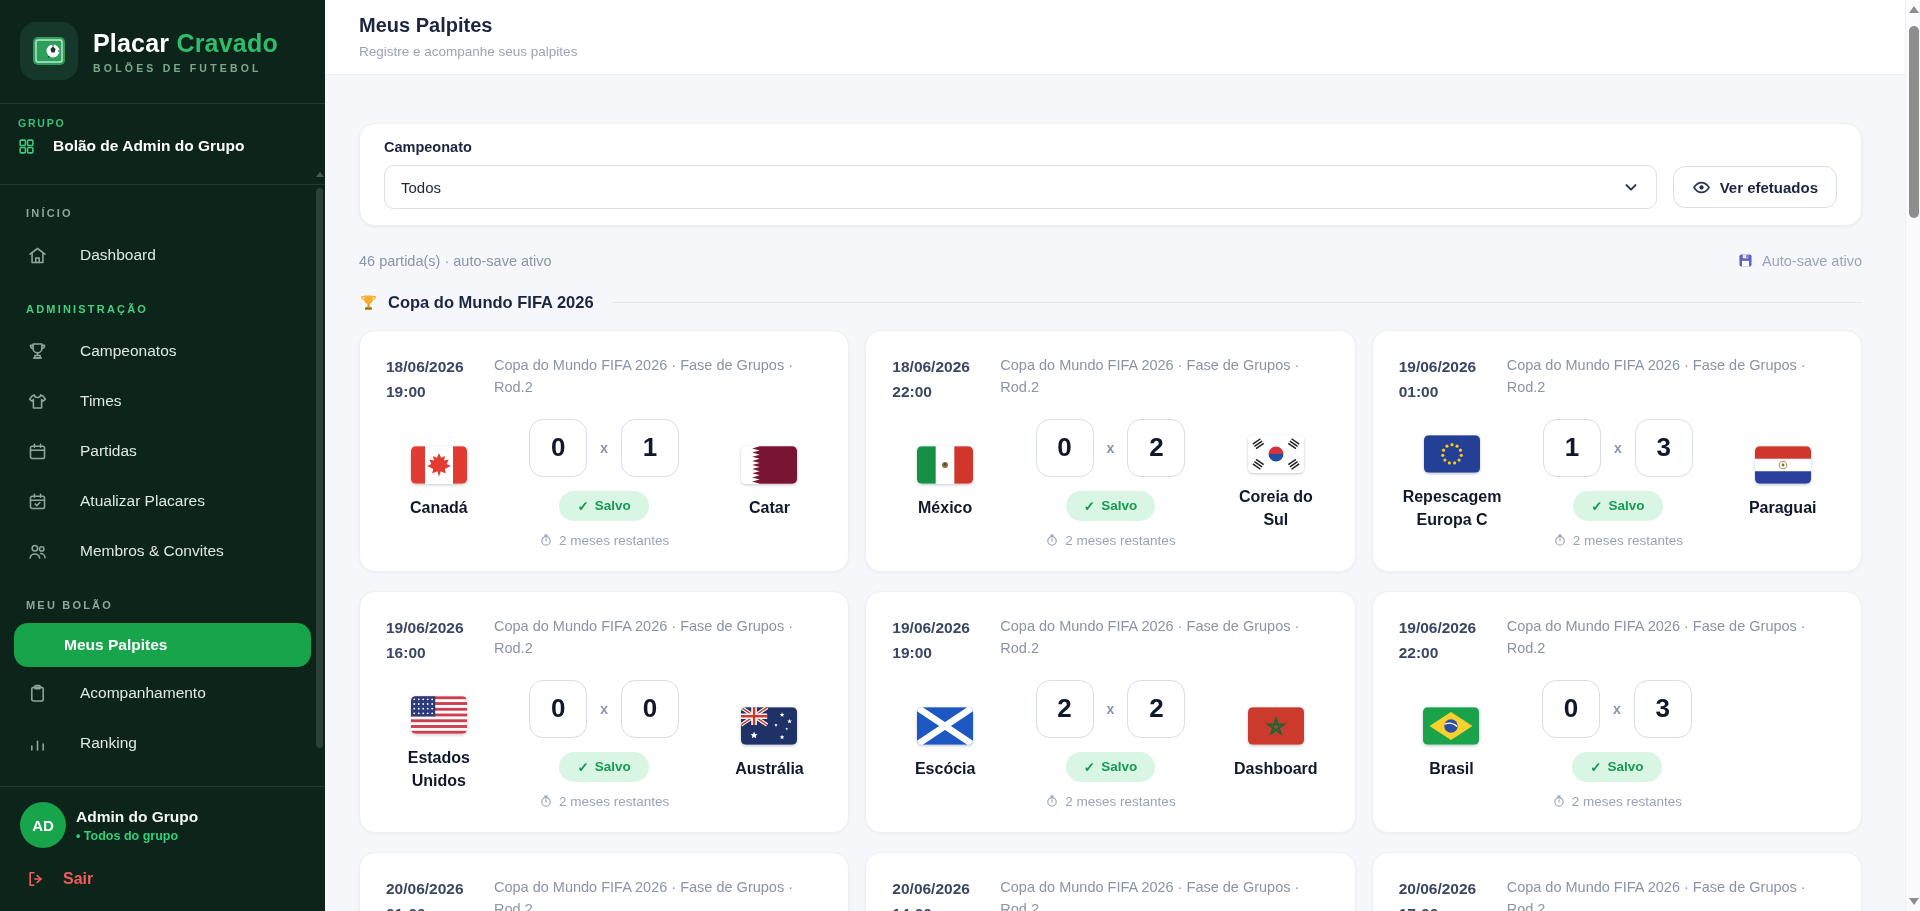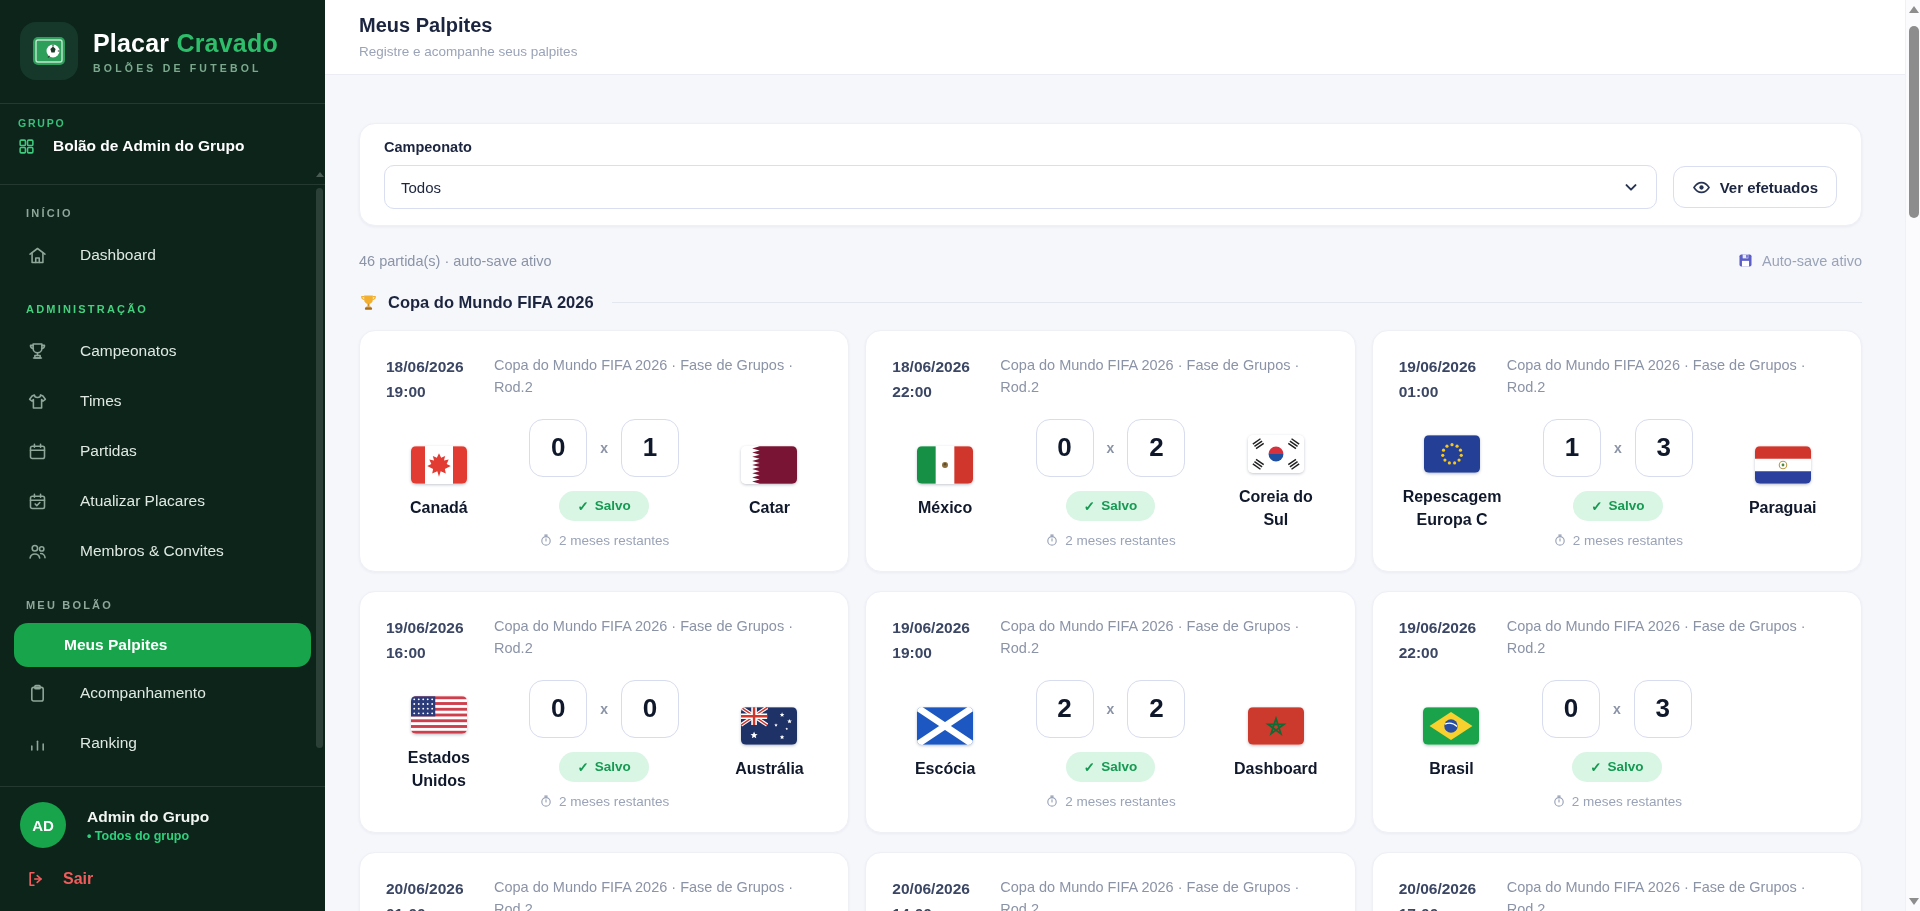--- a/index.html
+++ b/index.html
@@ -21,21 +21,21 @@
 
   nav.side-nav { flex:1; padding:6px 14px 0; overflow:hidden; }
   .nav-section-label { font-size:11px; font-weight:bold; letter-spacing:2.2px; color:#8fa69a; padding:22px 12px 10px; }
   .nav-section:first-child .nav-section-label { padding-top:16px; }
   .nav-section.accent-label .nav-section-label { color:#45d07e; }
   .nav-item { display:flex; align-items:center; gap:32px; padding:13px 12px; margin:2px 0; border-radius:14px;
               font-size:15.5px; color:#dfe9e2; cursor:pointer; }
   .nav-item .ni-icon { width:22px; height:22px; display:flex; align-items:center; justify-content:center; flex:none; }
   .nav-item.active { background:#17a44b; color:#fff; font-weight:bold; padding-left:50px; }
 
-  .user-wrap { border-top:1px solid rgba(255,255,255,.1); padding:15px 20px 4px; display:flex; align-items:center; gap:21px; }
+  .user-wrap { border-top:1px solid rgba(255,255,255,.1); padding:15px 20px 4px; display:flex; align-items:center; gap:10px; }
   .avatar { width:46px; height:46px; border-radius:50%; background:#17a44b; color:#fff; display:flex; align-items:center;
             justify-content:center; font-weight:bold; font-size:15px; }
   .user-name { font-weight:bold; font-size:15.5px; color:#f2f6f3; }
   .user-role { color:#2fd07c; font-size:12.5px; font-weight:bold; margin-top:3px; }
   .logout-row { display:flex; align-items:center; gap:17px; padding:17px 26px 22px; color:#f25c5c; font-weight:bold;
                 font-size:16px; cursor:pointer; }
 
   .side-scrollbar { position:absolute; top:172px; right:1px; bottom:0; width:9px; }
   .ssb-up { position:absolute; top:0; left:1px; width:0; height:0; border-left:4px solid transparent;
             border-right:4px solid transparent; border-bottom:5px solid rgba(255,255,255,.25); }

